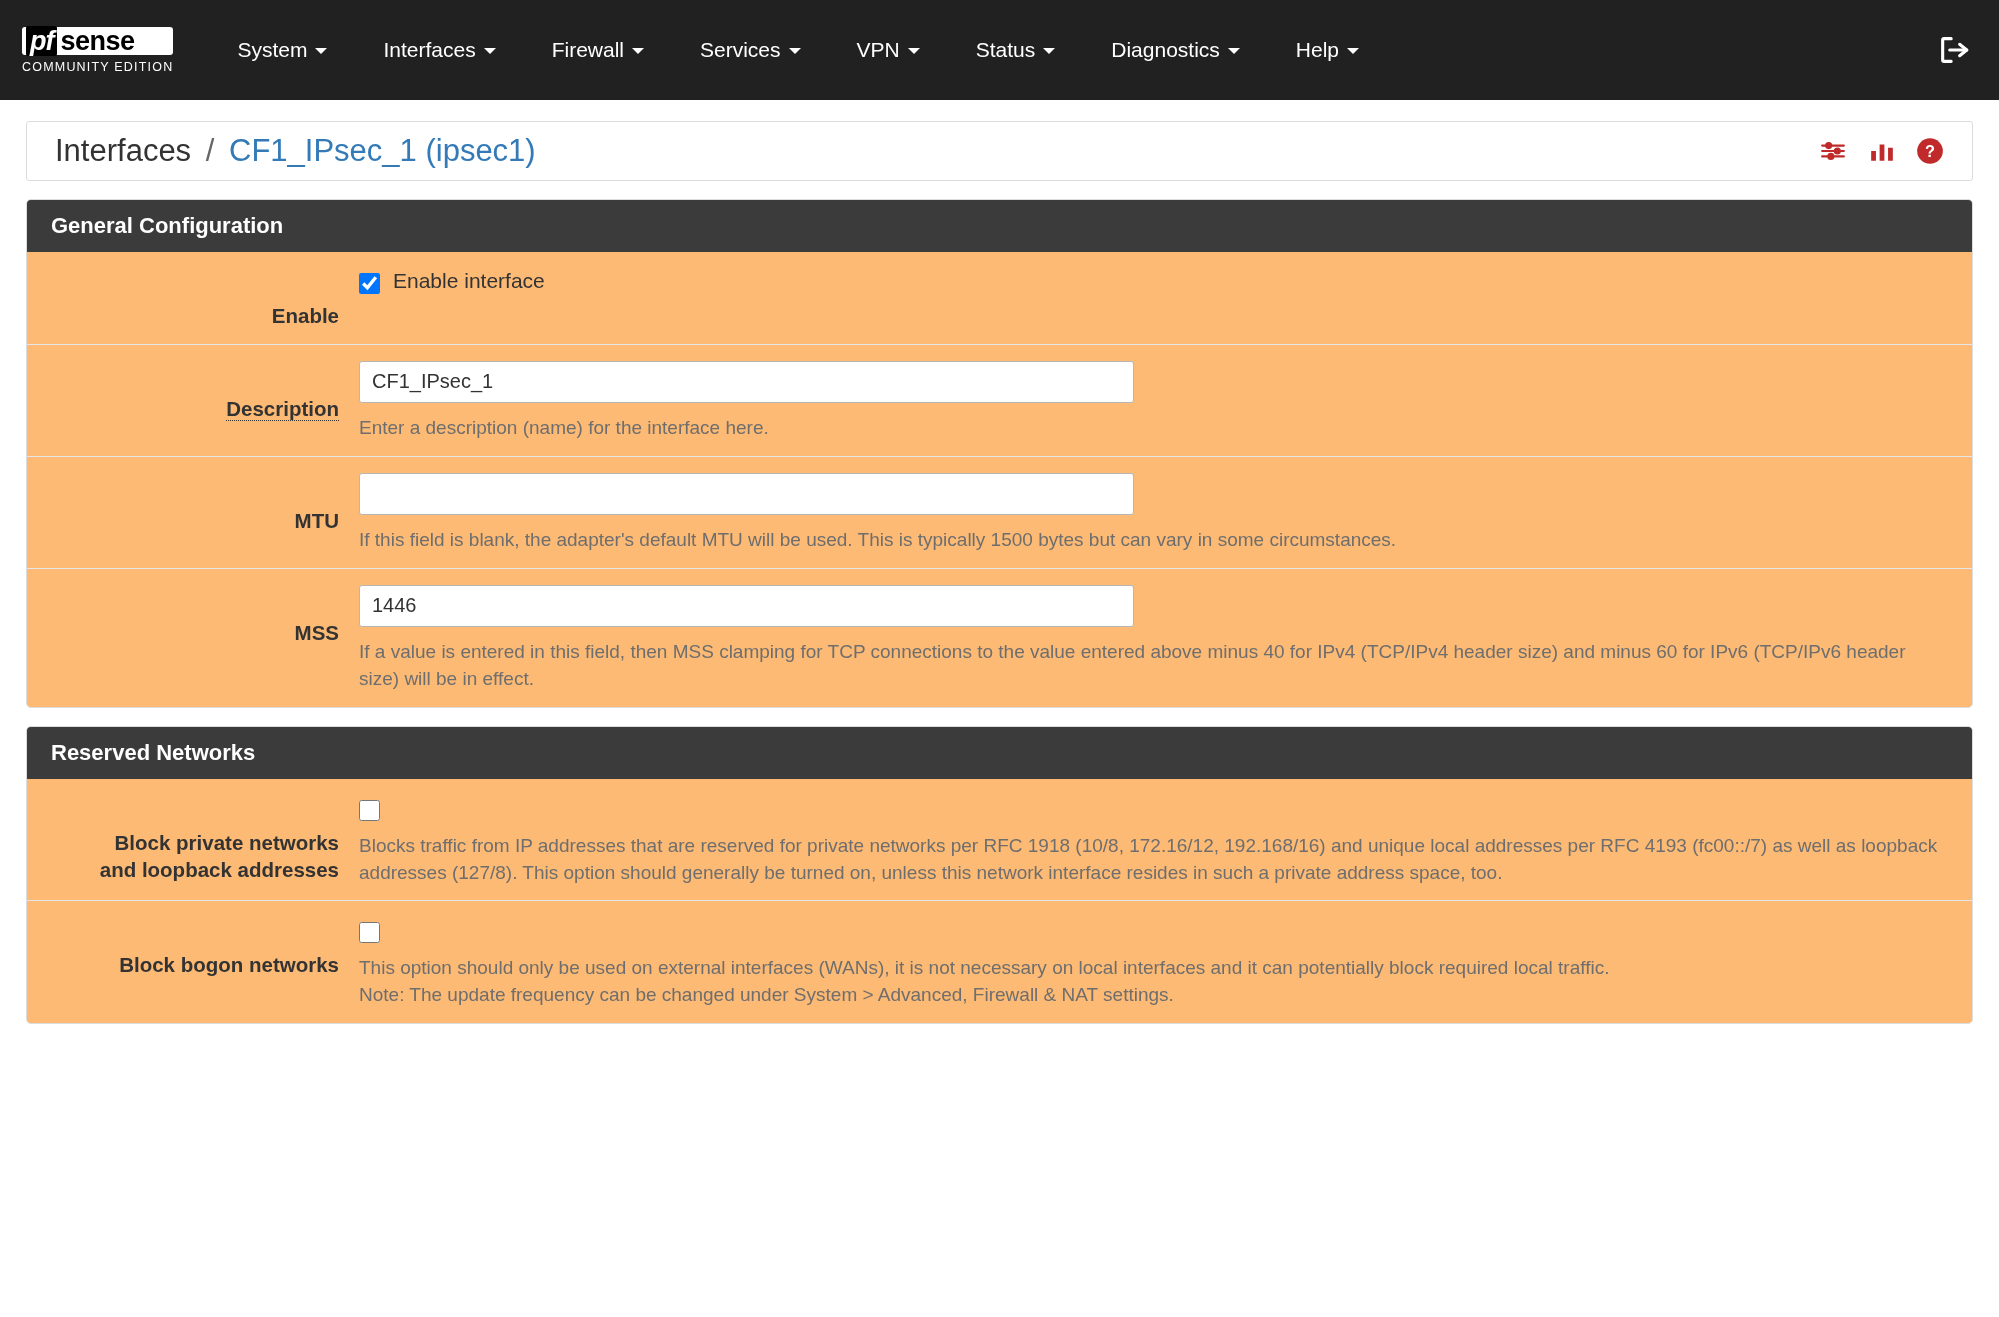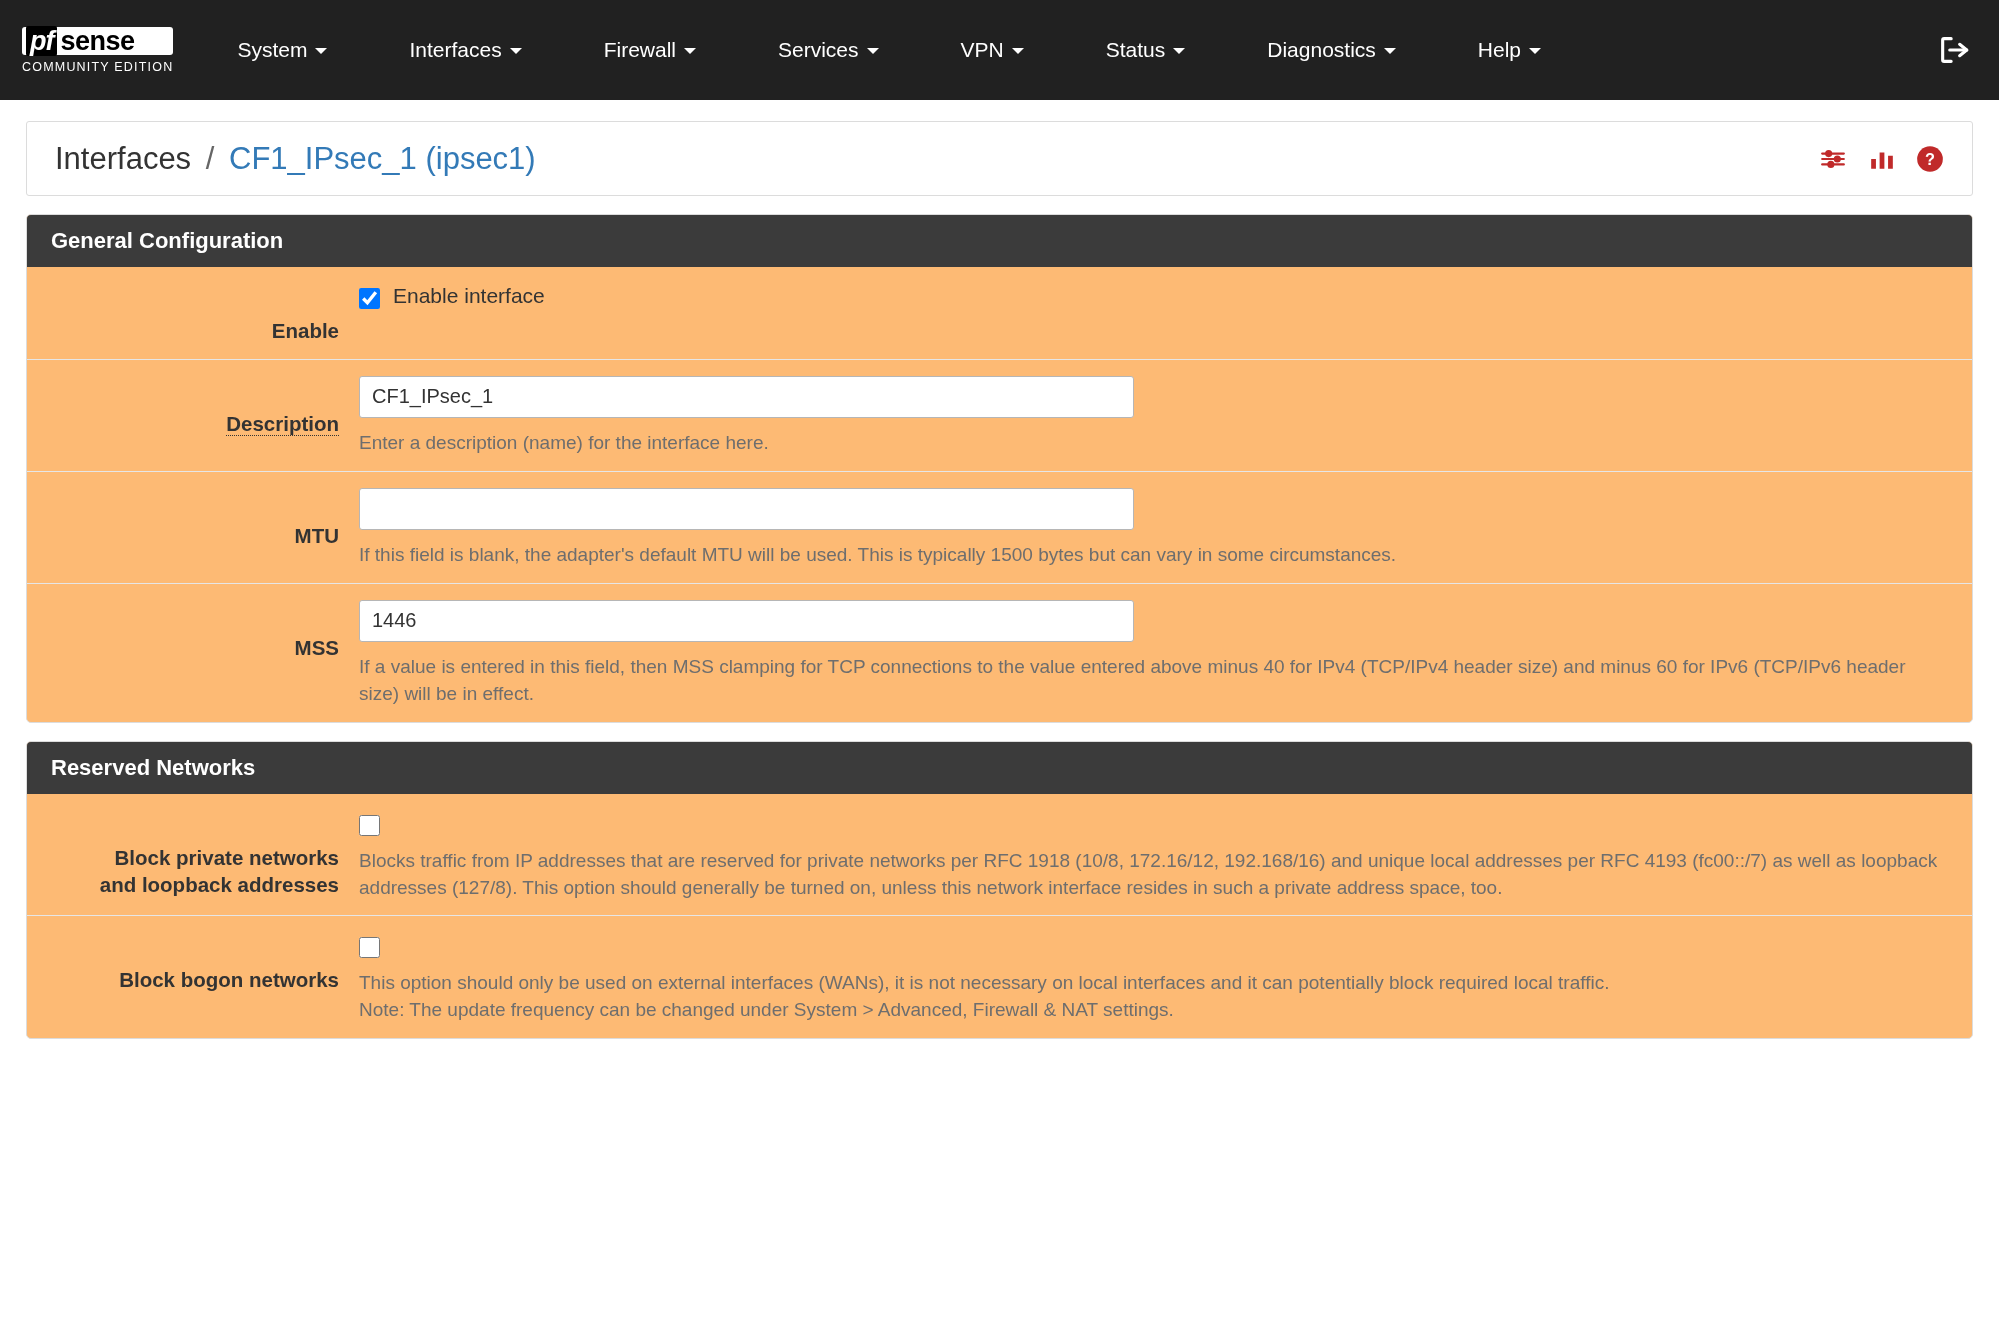--- a/index.html
+++ b/index.html
@@ -63,21 +63,20 @@
     color: #ffffff;
     font-size: 12.5px;
     letter-spacing: 1.2px;
     margin-top: 5px;
     font-weight: normal;
   }
   .nav-items {
     display: flex;
     align-items: center;
     height: 100%;
-    gap: 26px;
   }
   .nav-item {
     color: #ffffff;
     font-size: 21px;
     padding: 0 28px;
     line-height: 100px;
     height: 100%;
     cursor: pointer;
     white-space: nowrap;
   }
@@ -98,21 +97,21 @@
     color: #ffffff;
     cursor: pointer;
     line-height: 0;
   }
   
   .page-head {
     margin: 21px 26px 0 26px;
     background: #ffffff;
     border: 1px solid #dcdcdc;
     border-radius: 3px;
-    height: 75px;
+    height: 60px;
     display: flex;
     align-items: center;
     padding: 0 28px;
     box-sizing: border-box;
     justify-content: space-between;
   }
   .crumbs { font-size: 31px; color: #333333; }
   .crumbs .sep { color: #666666; margin: 0 6px; }
   .crumbs a { color: #337ab7; text-decoration: none; cursor: pointer; }
   .head-icons { display: flex; align-items: center; gap: 20px; }

